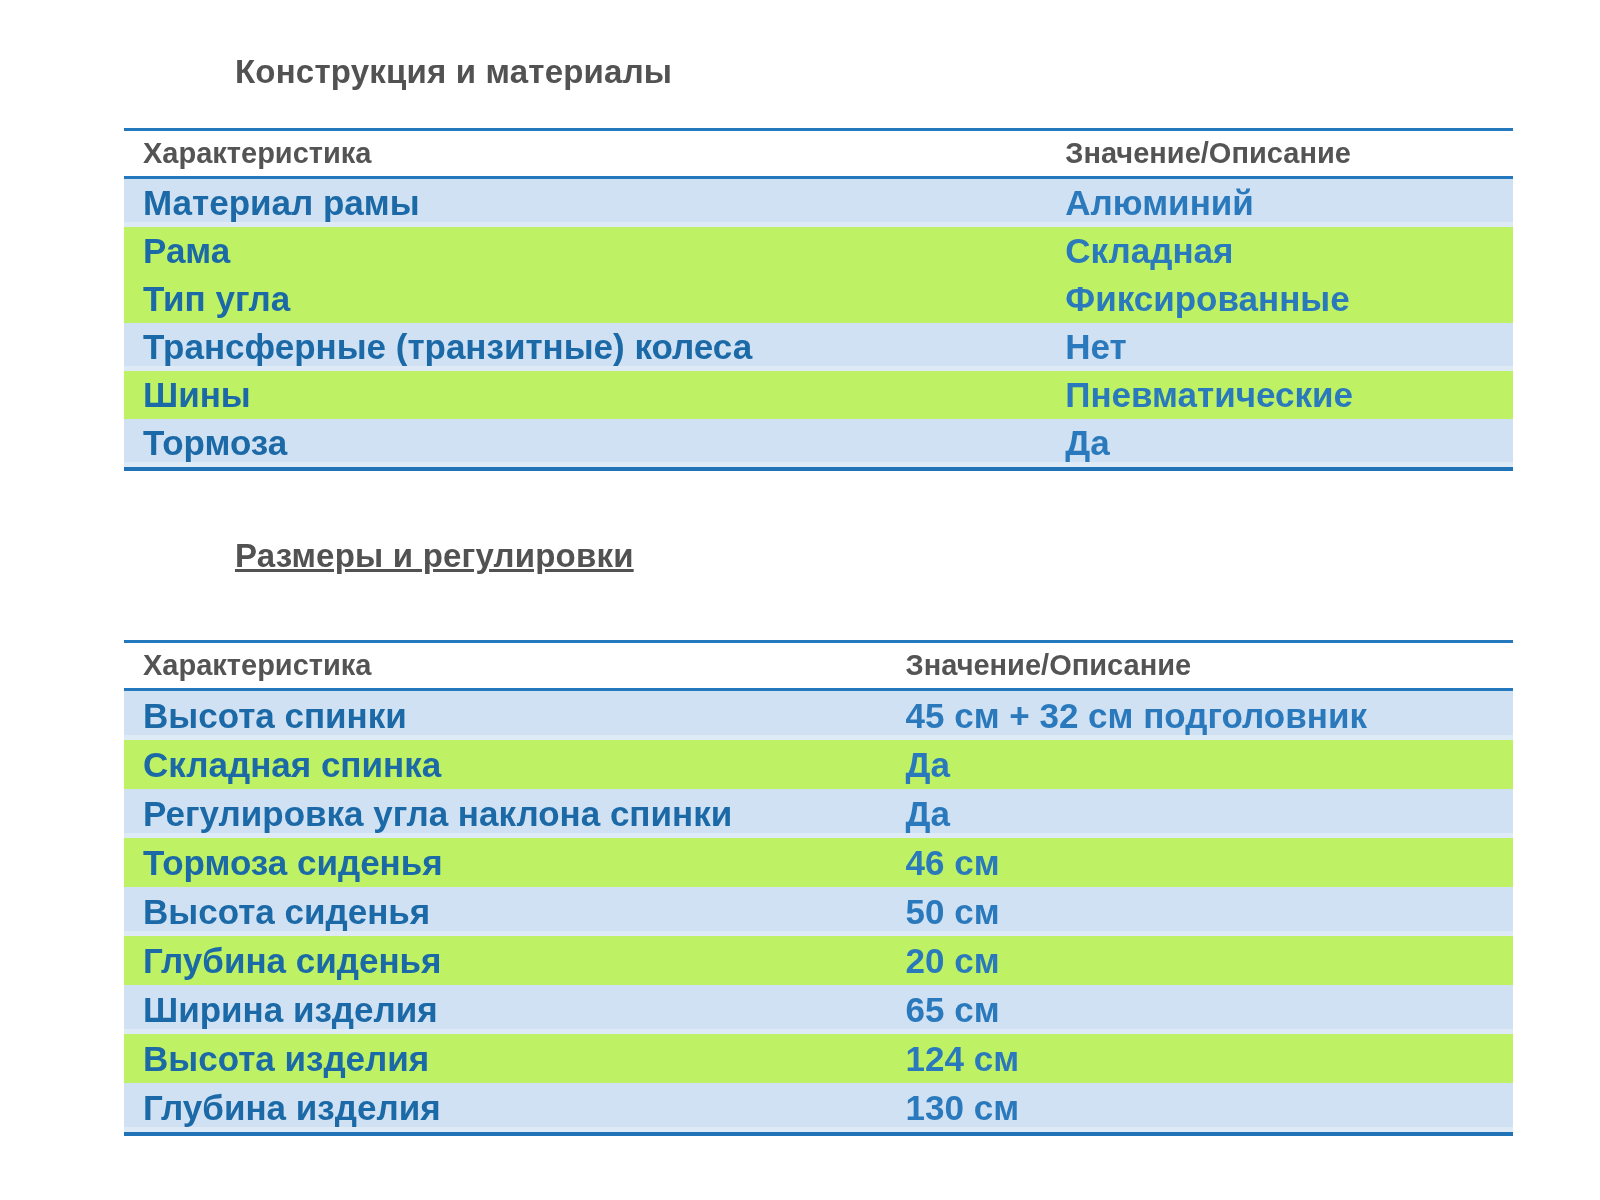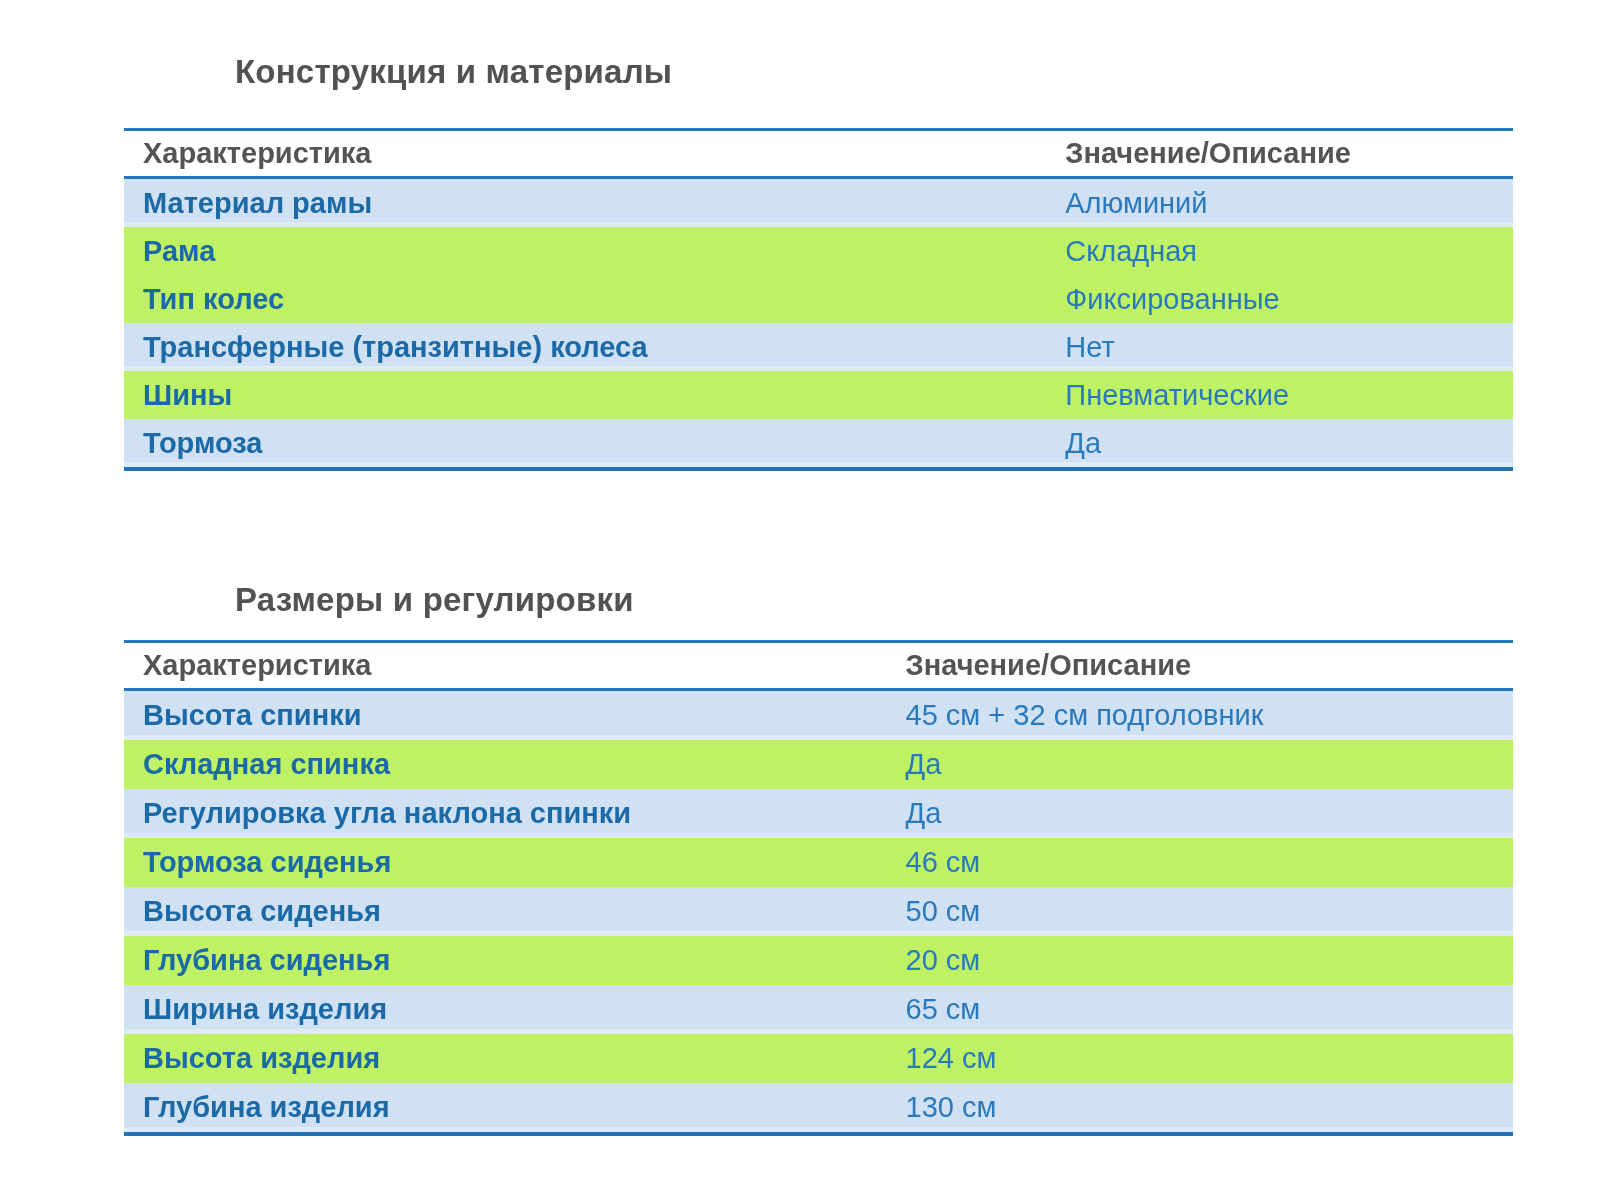--- a/index.html
+++ b/index.html
@@ -6,44 +6,44 @@
   .page {
     position:relative; width:1600px; height:1200px; background:#ffffff;
     font-family:"Liberation Sans", sans-serif; overflow:hidden;
   }
   .section-title {
     position:absolute; left:235px; margin:0;
     font-size:33px; line-height:40px; font-weight:700; color:#525252;
     letter-spacing:0.2px;
   }
   #title-1 { top:52px; }
-  #title-2 { top:580px; }
+  #title-2 { top:536px;text-decoration:underline; }
   table.spec {
     position:absolute; left:124px; width:1389px;
     border-collapse:collapse; table-layout:fixed;
     border-top:3px solid #2478BE; border-bottom:4px solid #2073B6;
   }
   #table-1 { top:128px; }
   #table-2 { top:640px; }
   #table-1 col.c1 { width:66.4%; } #table-1 col.c2 { width:33.6%; }
   #table-2 col.c1 { width:54.9%; } #table-2 col.c2 { width:45.1%; }
   table.spec th {
     height:45px; text-align:left; vertical-align:middle;
     padding:0 0 0 19px; font-size:29px; font-weight:700; color:#545454;
     background:#ffffff; border-bottom:3px solid #2478BE;
     white-space:nowrap; overflow:hidden;
   }
   #table-1 td { height:48px; }
   #table-2 td { height:49px; }
   table.spec td {
-    vertical-align:middle; padding:0 0 0 19px; font-size:29px;
+    vertical-align:middle; padding:0 0 0 19px; font-size:35px;
     white-space:nowrap; overflow:hidden;
   }
   td.label { font-weight:700; color:#1B69A6; }
-  td.value { font-weight:400; color:#2A79BC; }
+  td.value { font-weight:700; color:#2A79BC; }
   tr.shaded td { background:#CFE1F2; box-shadow:inset 0 -5px 0 #DEEBF7; }
   tr.plain  td { background:#bef264; }
 </style>
 </head>
 <body>
 
 <div class="page">
 
   <h1 class="section-title" id="title-1">Конструкция и материалы</h1>
 
@@ -61,21 +61,21 @@
     <tbody>
       <tr class="shaded">
         <td class="label">Материал рамы</td>
         <td class="value">Алюминий</td>
       </tr>
       <tr class="plain">
         <td class="label">Рама</td>
         <td class="value">Складная</td>
       </tr>
       <tr class="plain">
-        <td class="label">Тип колес</td>
+        <td class="label">Тип угла</td>
         <td class="value">Фиксированные</td>
       </tr>
       <tr class="shaded">
         <td class="label">Трансферные (транзитные) колеса</td>
         <td class="value">Нет</td>
       </tr>
       <tr class="plain">
         <td class="label">Шины</td>
         <td class="value">Пневматические</td>
       </tr>

